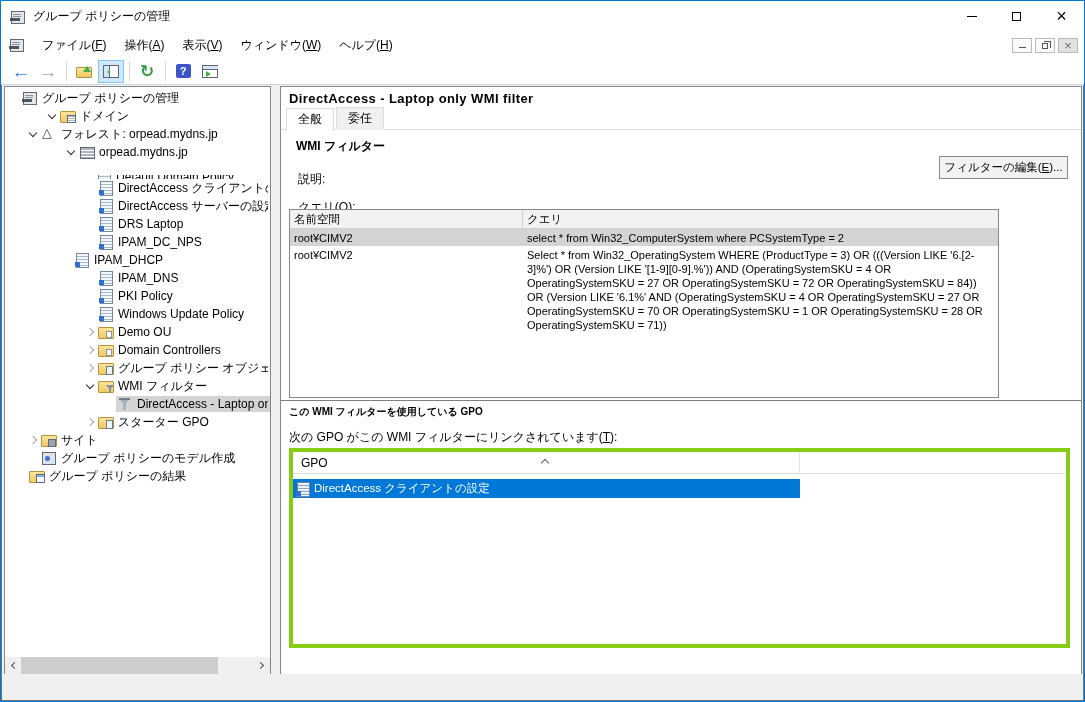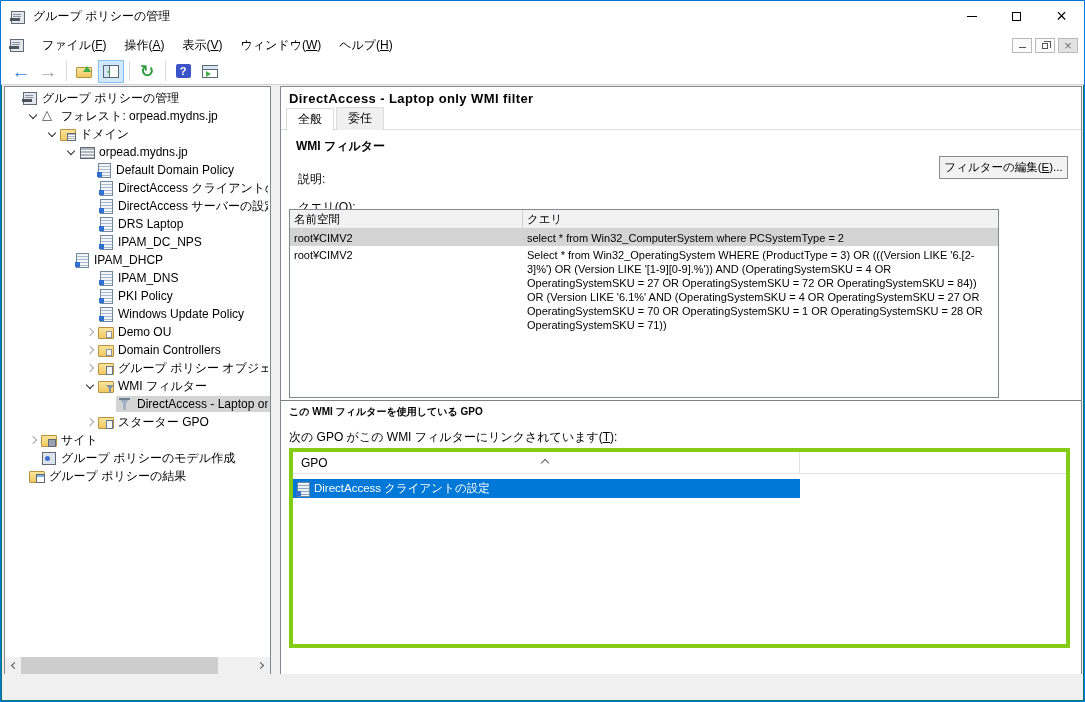--- a/index.html
+++ b/index.html
@@ -1,18 +1,18 @@
 <!DOCTYPE html>
 <html><head>
 <meta charset="utf-8">
 <style>
   * { margin:0; padding:0; box-sizing:border-box; }
   html,body { background:#888; }
   body { font-family:"Liberation Sans","DejaVu Sans",sans-serif; color:#000; }
-  .win { position:relative; width:1085px; height:702px; background:#0f766e; border:1px solid #0078d7; overflow:hidden; }
+  .win { position:relative; width:1085px; height:702px; background:#737373; border:1px solid #0078d7; overflow:hidden; }
 
   
   .titlebar { height:31px; display:flex; align-items:center; padding-left:9px; background:#fff; }
   .titlebar .title { font-size:12px; margin-left:7px; }
   .wincontrols { margin-left:auto; display:flex; height:31px; }
   .wc { width:45px; height:31px; display:flex; align-items:center; justify-content:center; }
   .wc.tb-minimize .glyph { width:10px; height:1px; background:#000; }
   .wc.tb-maximize .glyph { width:9px; height:9px; border:1px solid #000; }
   .wc.tb-close .glyph::before { content:"\00D7"; font-size:18px; line-height:14px; color:#000; }
 
@@ -216,42 +216,42 @@
     <div class="lp">
       <div class="tree">
 
       <div class="trow" style="padding-left: 2px;">
             <span class="chev"></span>
             <span class="tcontent">
               <span class="ticon ic-gpmc-icon"></span>
               <span class="tlabel">グループ ポリシーの管理</span>
             </span>
           </div>
+          <div class="trow" style="padding-left: 40px;">
+            <span class="chev open"></span>
+            <span class="tcontent">
+              <span class="ticon ic-domains-folder"></span>
+              <span class="tlabel">ドメイン</span>
+            </span>
+          </div>
           <div class="trow" style="padding-left: 21px;">
             <span class="chev open"></span>
             <span class="tcontent">
               <span class="ticon ic-forest"></span>
               <span class="tlabel">フォレスト: orpead.mydns.jp</span>
             </span>
           </div>
-          <div class="trow" style="padding-left: 40px;">
-            <span class="chev open"></span>
-            <span class="tcontent">
-              <span class="ticon ic-domains-folder"></span>
-              <span class="tlabel">ドメイン</span>
-            </span>
-          </div>
           <div class="trow" style="padding-left: 59px;">
             <span class="chev open"></span>
             <span class="tcontent">
               <span class="ticon ic-domain"></span>
               <span class="tlabel">orpead.mydns.jp</span>
             </span>
           </div>
-          <div class="trow" style="padding-left: 76px;">
+          <div class="trow" style="padding-left: 56px; flex-direction: column;">
             <span class="chev"></span>
             <span class="tcontent">
               <span class="ticon ic-gpo"></span>
               <span class="tlabel">Default Domain Policy</span>
             </span>
           </div>
           <div class="trow" style="padding-left: 78px;">
             <span class="chev"></span>
             <span class="tcontent">
               <span class="ticon ic-gpo"></span>

